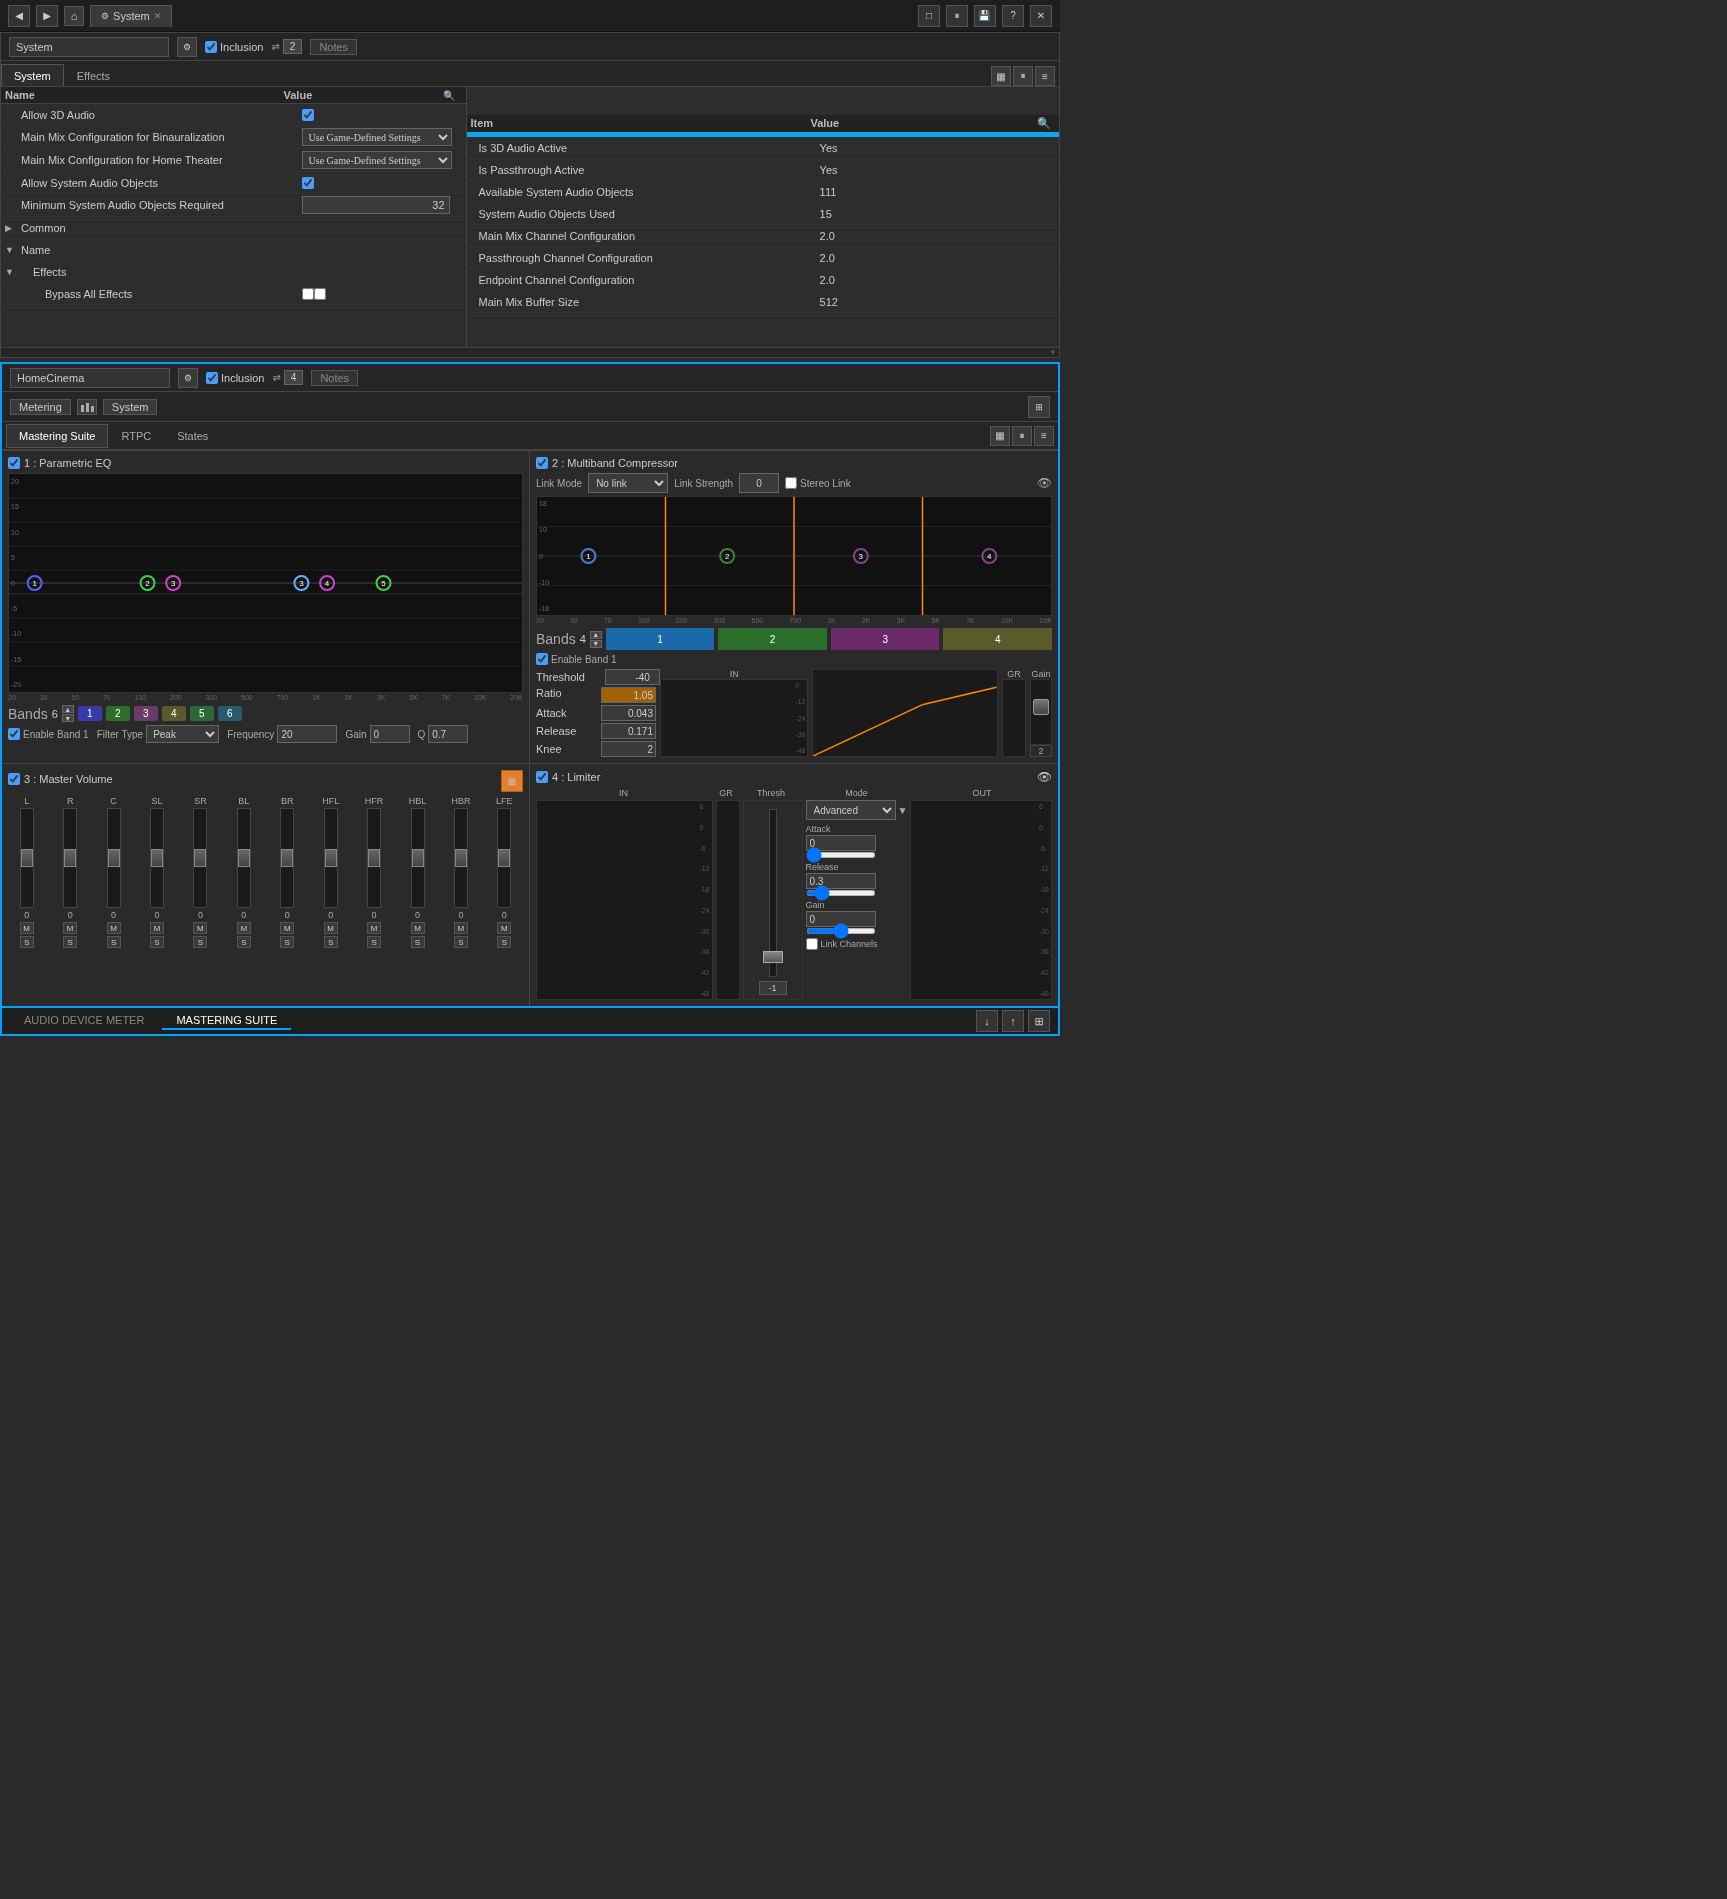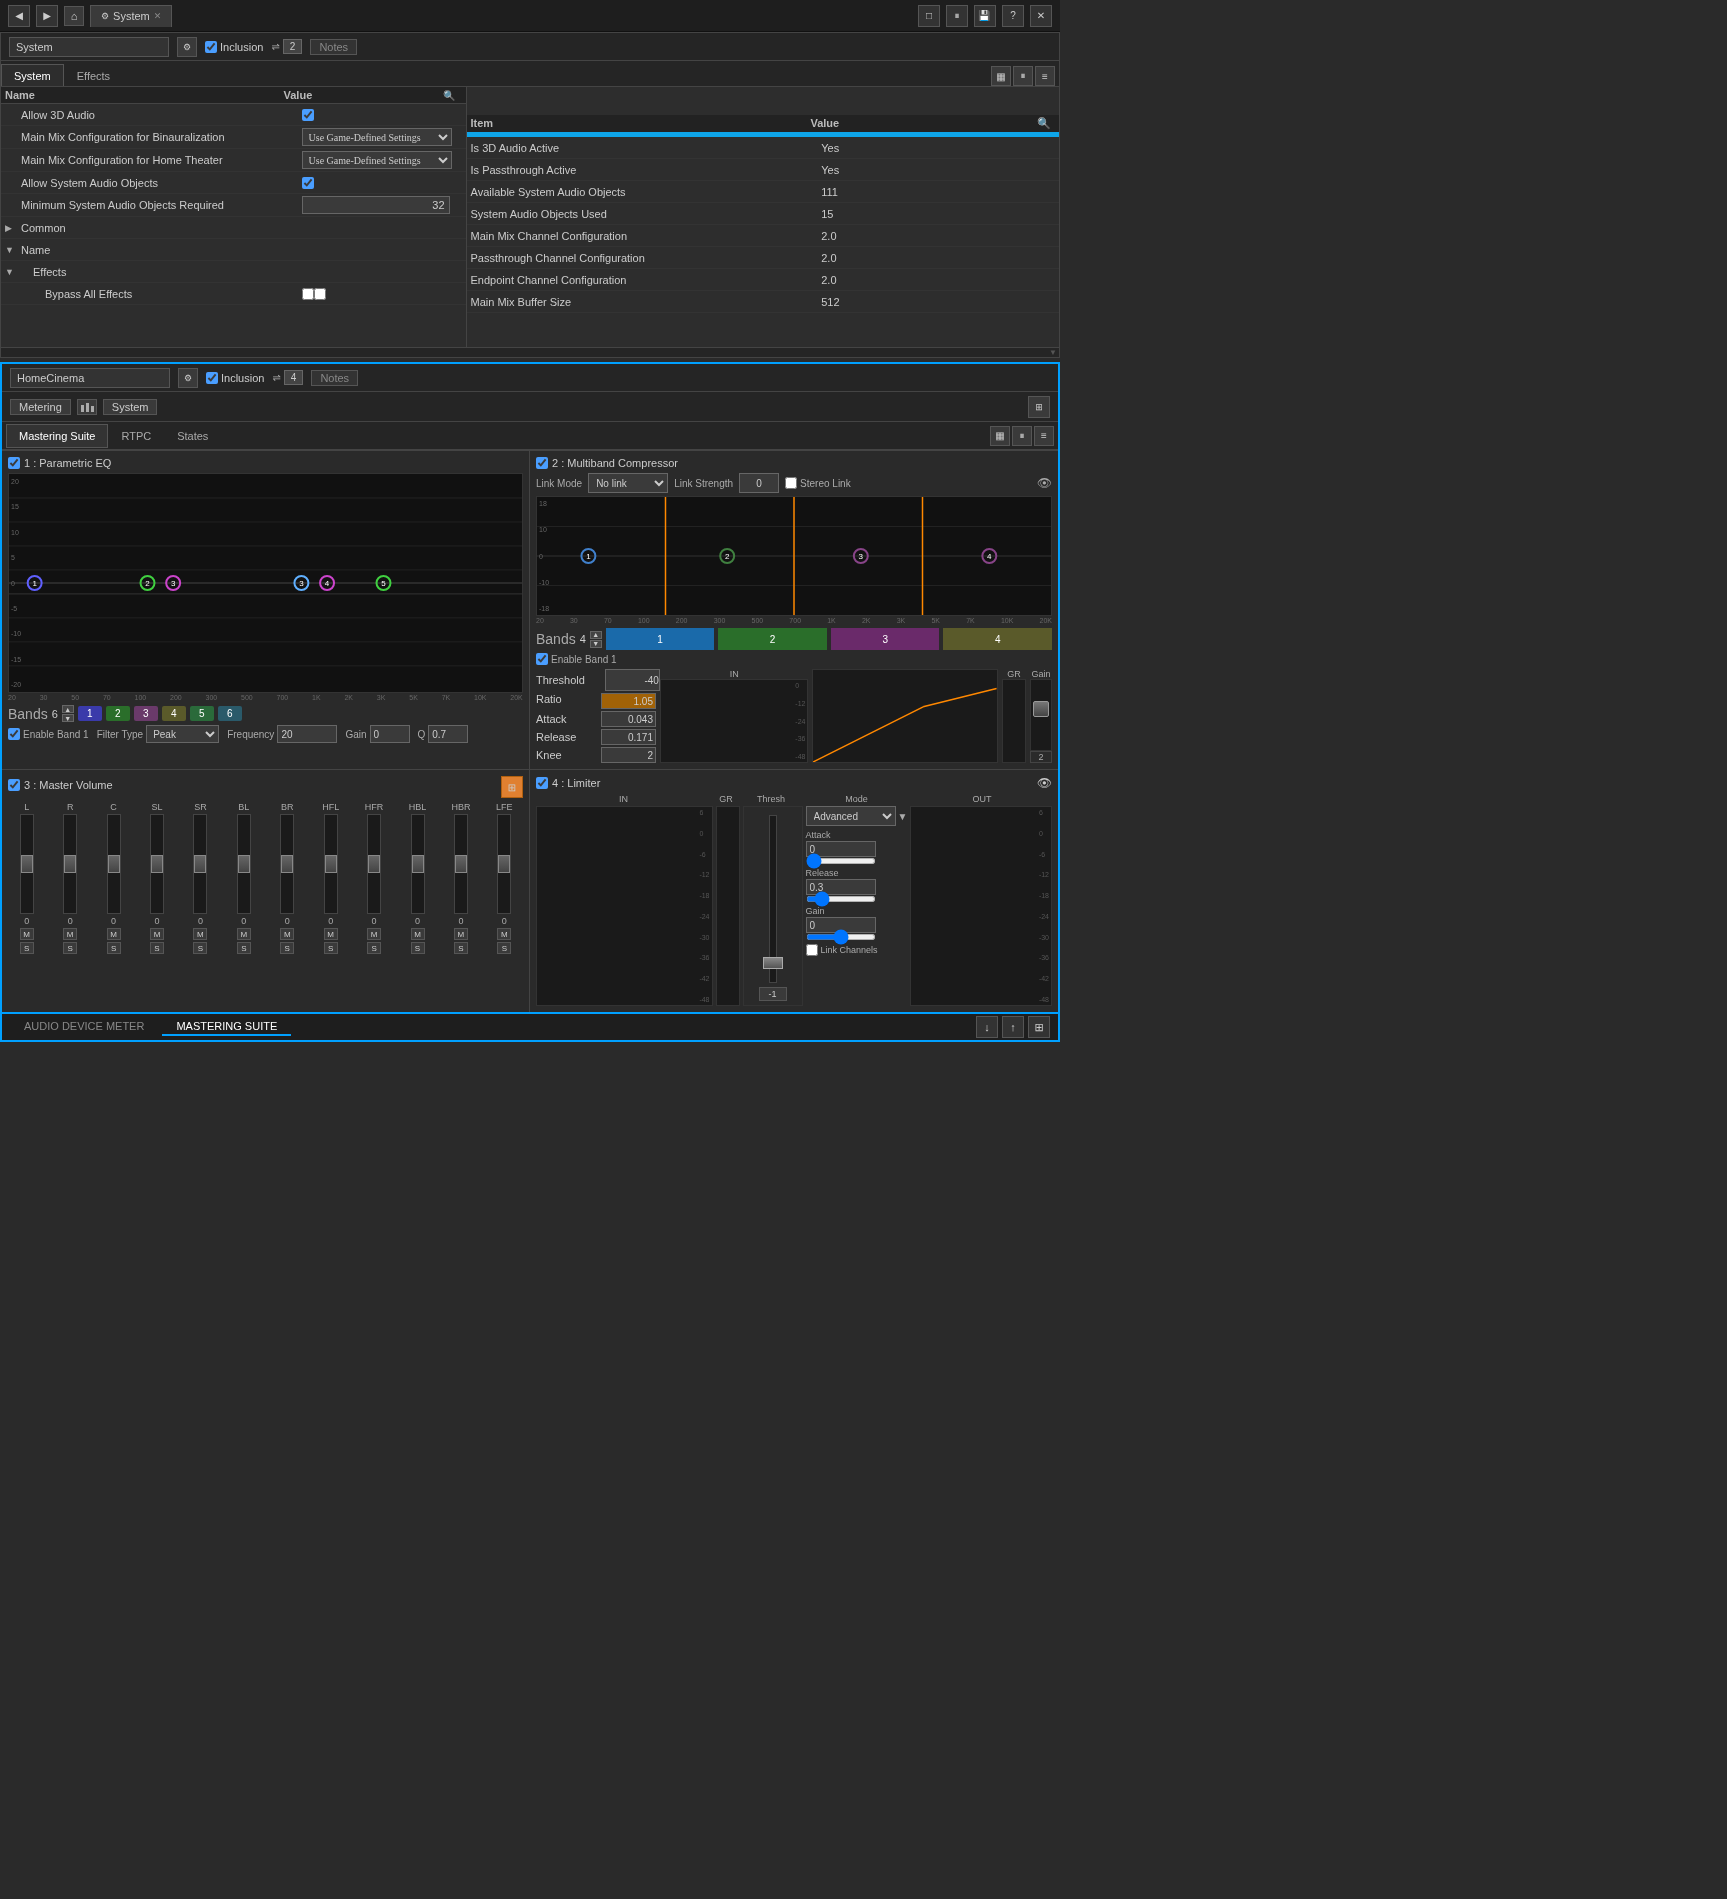--- a/index.html
+++ b/index.html
@@ -158,21 +158,21 @@
       background: #222;
       border-bottom: 5px solid #0ea5e9;
       padding: 2px 4px;
       margin-top: 28px;
     }
     .info-header-item { flex: 1.5; color: #bbb; font-size: 11px; font-weight: bold; }
     .info-header-value { flex: 1; color: #bbb; font-size: 11px; font-weight: bold; }
     .info-header-icon { width: 18px; }
     .info-row {
       display: flex;
-      padding: 2px 4px;
+      padding: 2px 12px;
       border-bottom: 1px solid #333;
       min-height: 22px;
       align-items: center;
     }
     .info-row-item { flex: 1.5; color: #ccc; font-size: 11px; }
     .info-row-value { flex: 1; color: #ccc; font-size: 11px; }
 
     
     .select-sm {
       background: #3a3a3a;
@@ -964,21 +964,21 @@
           <input type="checkbox" checked="" style="">
           <span>Enable Band 1</span>
         </label>
       </div>
 
       <div style="display:flex;gap:4px;margin-top:4px;">
 
         <div style="display:flex;flex-direction:column;gap:2px;width:120px;">
           <div style="display:flex;align-items:center;justify-content:space-between;">
             <span>Threshold</span>
-            <input style="background: rgb(58, 58, 58); border: 1px solid rgb(102, 102, 102); color: rgb(204, 204, 204); width: 55px; height: 22px; font-size: 10px; padding: 0px 0; text-align: right; margin-left: 20px;" value="-40">
+            <input style="background: rgb(58, 58, 58); border: 1px solid rgb(102, 102, 102); color: rgb(204, 204, 204); width: 55px; height: 16px; font-size: 10px; padding: 0px 9px; text-align: right; margin-left: 20px;" value="-40">
           </div>
           <div style="display:flex;align-items:flex-start;justify-content:space-between;">
             <span>Ratio</span>
             <input style="background: #a16207; border: 1px solid rgb(102, 102, 102); color: rgb(204, 204, 204); width: 55px; height: 16px; font-size: 10px; padding: 0px 2px; text-align: right;" value="1.05">
           </div>
           <div style="display:flex;align-items:center;justify-content:space-between;">
             <span>Attack</span>
             <input style="background: rgb(58, 58, 58); border: 1px solid rgb(102, 102, 102); color: rgb(204, 204, 204); width: 55px; height: 16px; font-size: 10px; padding: 0px 2px; text-align: right;" value="0.043">
           </div>
           <div style="display:flex;align-items:center;justify-content:space-between;">

